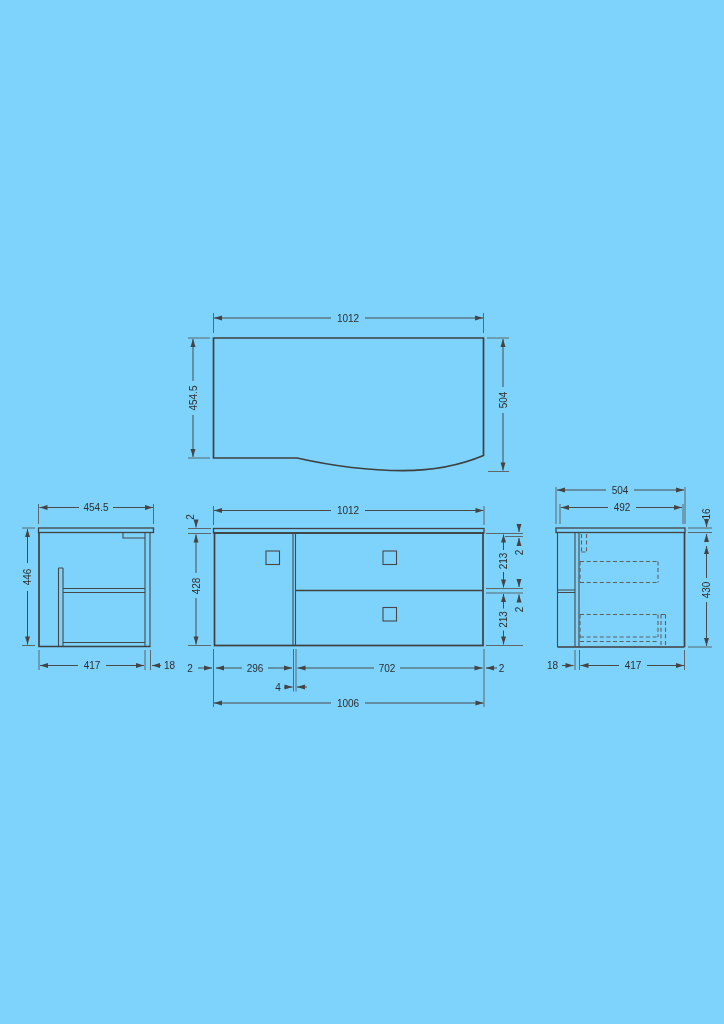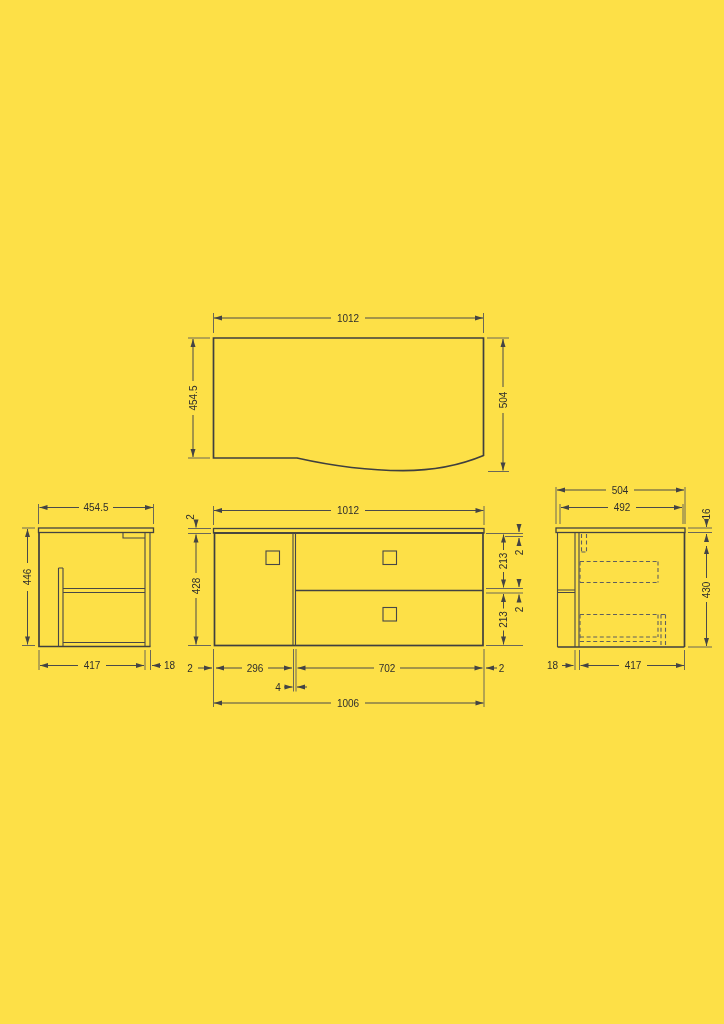--- a/index.html
+++ b/index.html
@@ -1,16 +1,16 @@
 <!DOCTYPE html>
 <html><head>
 <meta charset="utf-8">
 <style>
   html,body{margin:0;padding:0;background:#ffffff;}
-  #canvas{position:relative;width:724px;height:1024px;background:#fde047;overflow:hidden;
+  #canvas{position:relative;width:724px;height:1024px;background:#7dd3fc;overflow:hidden;
           font-family:"Liberation Sans", sans-serif;}
   svg{display:block;}
   .ln{stroke:#474747;stroke-width:1.1;fill:none;stroke-linecap:butt;}
   .th{stroke:#3f3f3f;stroke-width:1.7;fill:none;}
   .md{stroke:#424242;stroke-width:1.3;fill:none;}
   .ext{stroke:#5a5a5a;stroke-width:0.9;fill:none;}
   .dim{stroke:#4a4a4a;stroke-width:1;fill:none;}
   .dash{stroke:#5f5f5f;stroke-width:1.1;fill:none;stroke-dasharray:4 2.6;}
   text{fill:#2e2e2e;font-size:10px;font-family:"Liberation Sans", sans-serif;}
   .lbl{text-anchor:middle;}

